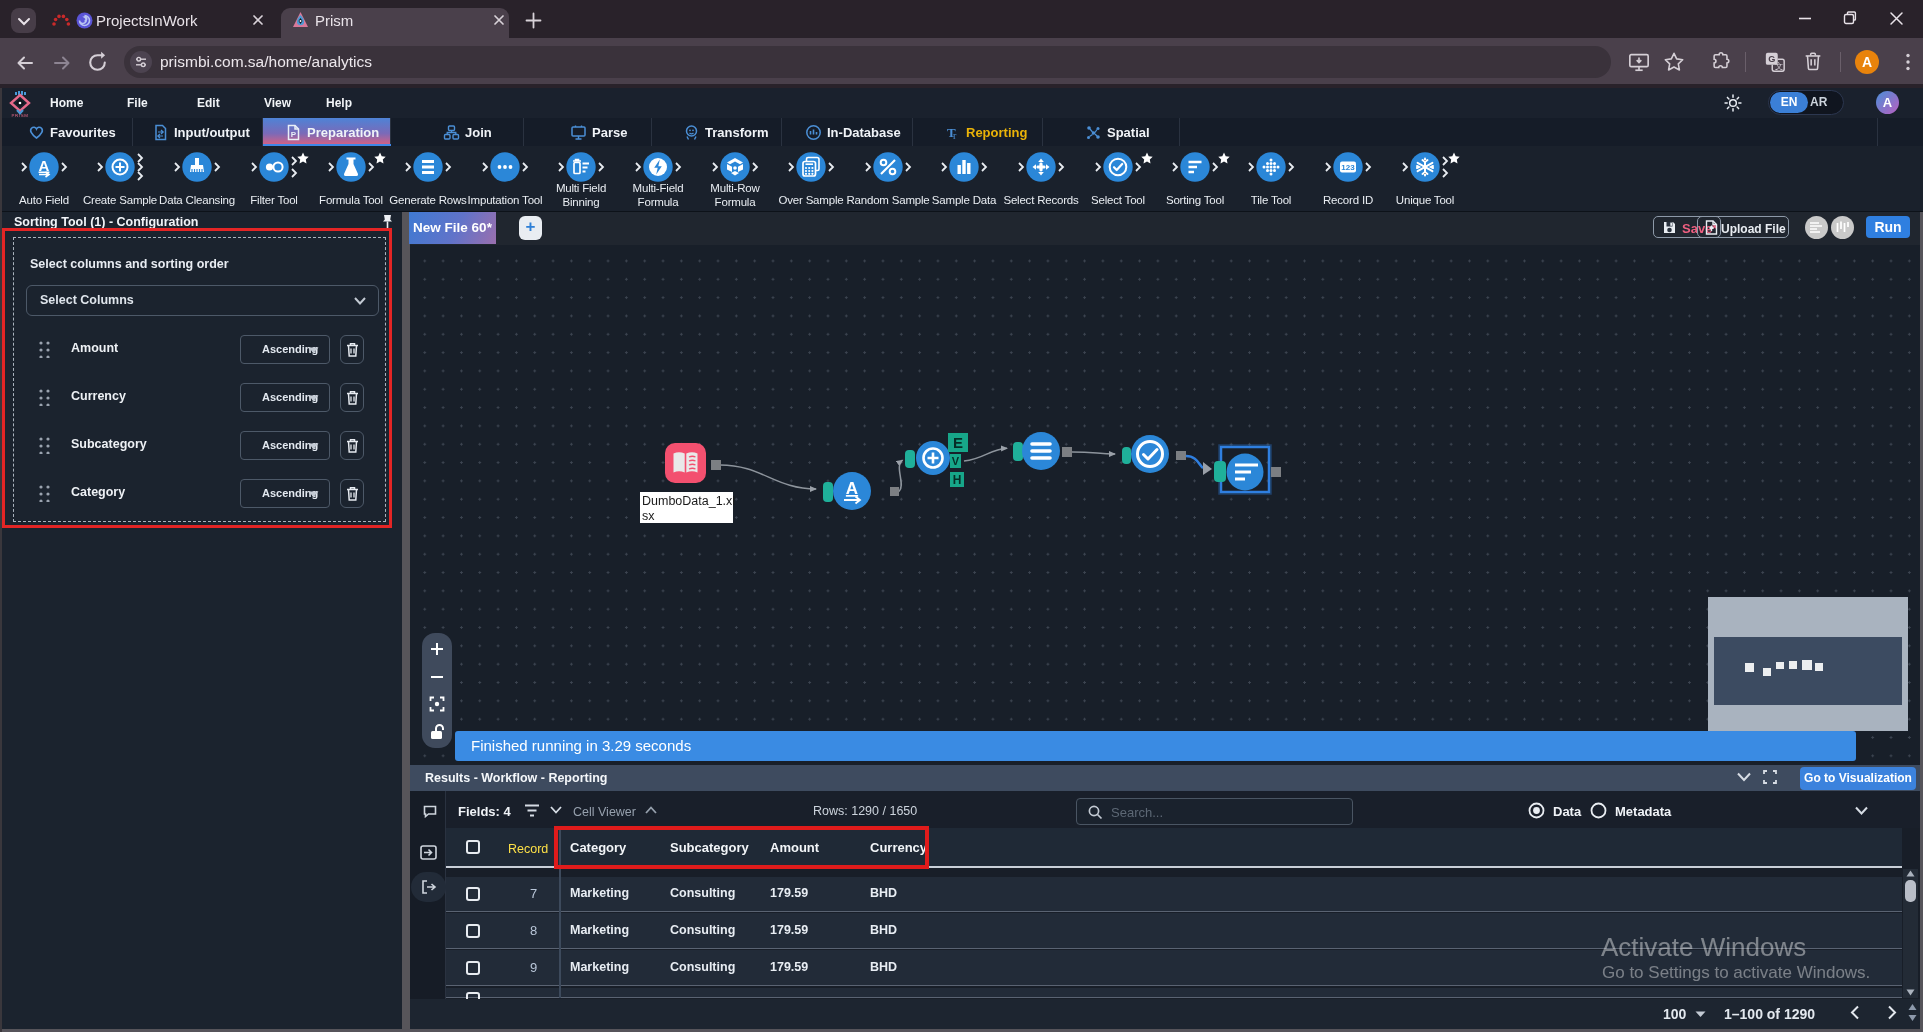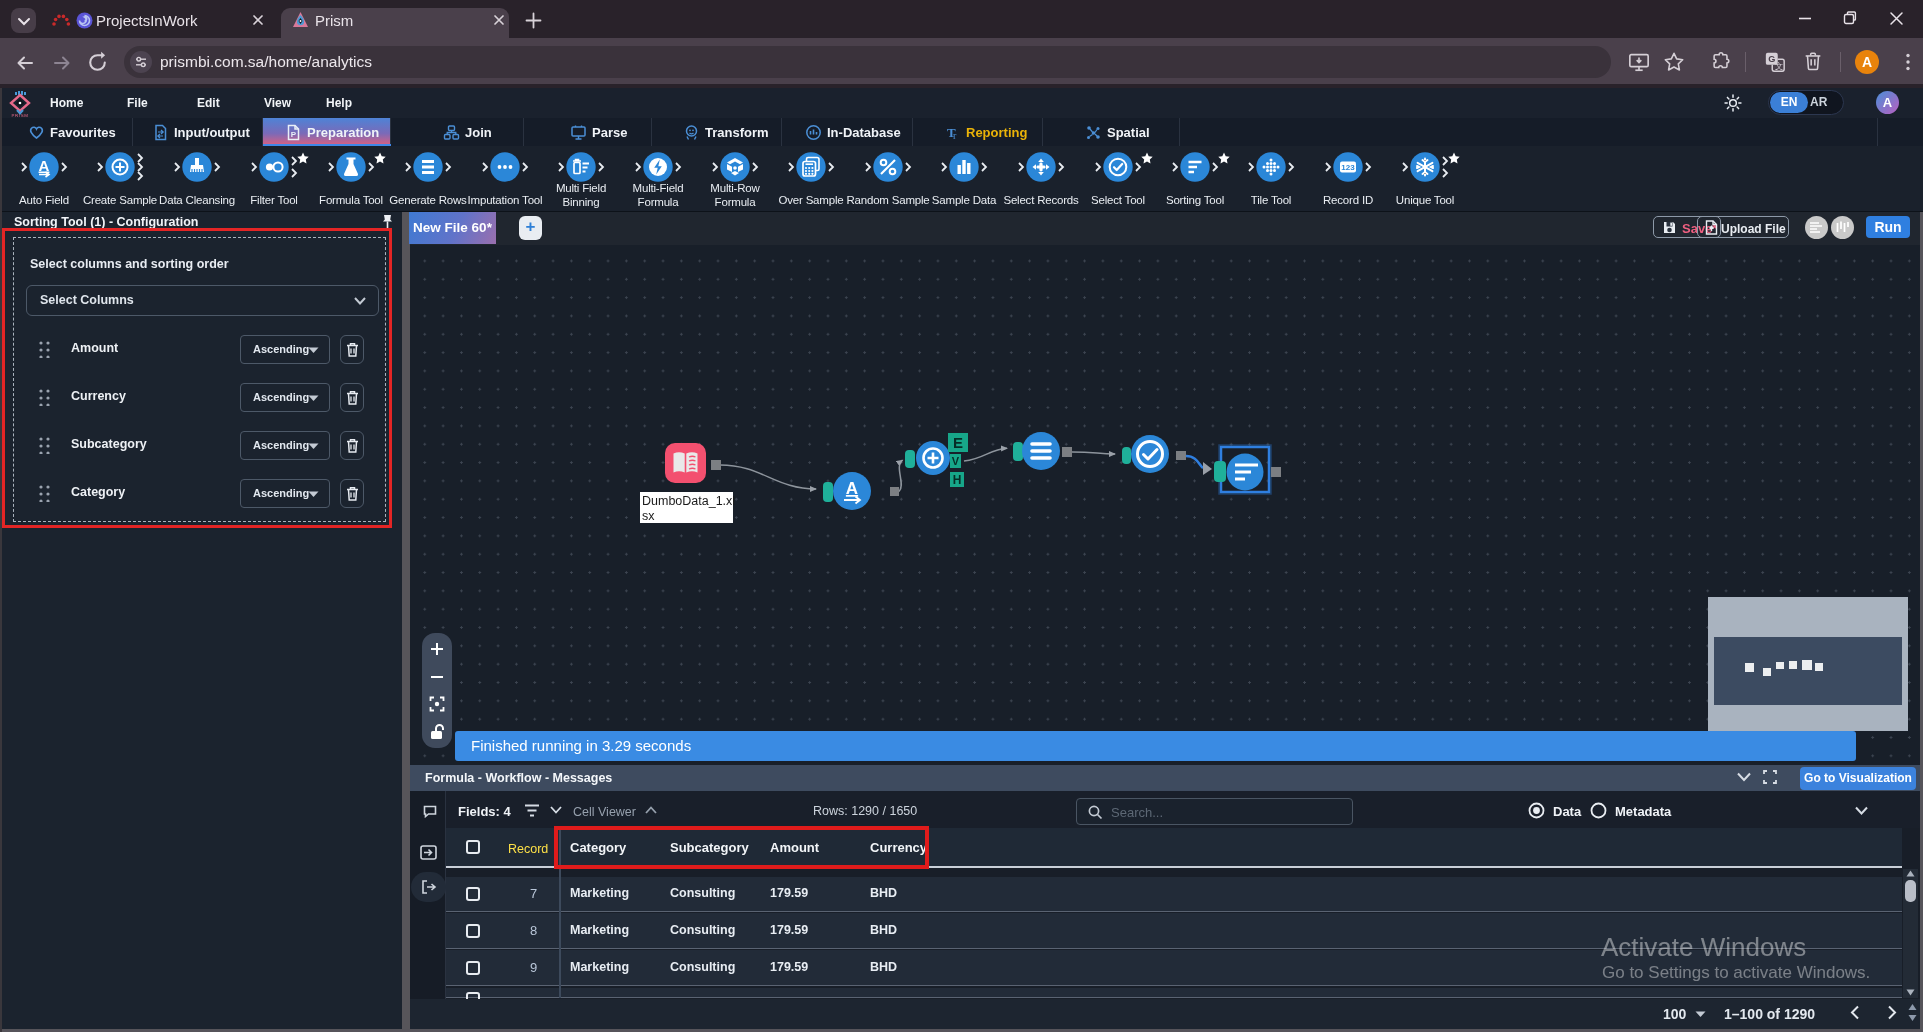--- a/index.html
+++ b/index.html
@@ -20,21 +20,21 @@
 #prep { background:linear-gradient(180deg,#4e83d6 0%, #7a6ab8 55%, #e0607e 100%); }
 #prepline { position:absolute; left:263px; top:144px; width:128px; height:4px; background:#3f87e8; }
 #toolsrow { position:absolute; left:0; top:146px; width:1923px; height:66px; background:#1a212c; border-bottom:1px solid #0d1219; }
 .tlabel { position:absolute; top:194px; width:120px; color:#e9edf2; font-size:11.5px; font-weight:500; letter-spacing:-0.2px; text-align:center; line-height:1.2; }
 
 #divider { position:absolute; left:402px; top:212px; width:8px; height:817px; background:#57555a; }
 #leftcol { position:absolute; left:0; top:212px; width:402px; height:817px; background:#1b232e; }
 #panelhead { position:absolute; left:0; top:212px; width:402px; height:20px; color:#f2f5f9; font-size:12.5px; font-weight:700; }
 #redbox { position:absolute; left:2px; top:228px; width:390px; height:300px; border:3px solid #e42525; }
 #dashbox { position:absolute; left:13px; top:237px; width:373px; height:285px; border:1px dashed #aab3bd; }
-.asc { position:absolute; left:240px; width:90px; height:29px; border:1px solid #4d5968; border-radius:4px; color:#e2e8ef; font-size:11px; font-weight:600; line-height:27px; text-align:left; padding-left:12px; }
+.asc { position:absolute; left:240px; width:90px; height:29px; border:1px solid #4d5968; border-radius:4px; color:#e2e8ef; font-size:11px; font-weight:600; line-height:27px; text-align:left; padding-left:21px; }
 .trash { position:absolute; left:340px; width:24px; height:29px; border:1px solid #4d5968; border-radius:6px; }
 
 #canvasbar { position:absolute; left:410px; top:212px; width:1513px; height:33px; background:#20262f; }
 #canvas { position:absolute; left:410px; top:245px; width:1513px; height:520px;
   background-color:#181f29;
   background-image:radial-gradient(circle, #3c4450 1px, transparent 1.2px);
   background-size:18.33px 18.33px; background-position:5.6px 6.8px; }
 #newfiletab { position:absolute; left:409px; top:212px; width:87px; height:32px; background:linear-gradient(115deg,#3f7ad2 0%, #6173c9 55%, #9a6fae 100%); color:#fff; font-weight:700; font-size:13.5px; text-align:center; line-height:32px; }
 #plusbtn { position:absolute; left:519px; top:216px; width:23px; height:24px; background:#e9edf2; border-radius:6px; color:#2e7fd6; font-size:17px; font-weight:700; text-align:center; line-height:22px; }
 #toast { position:absolute; left:455px; top:731px; width:1401px; height:30px; background:#3a8be3; border-radius:3px; color:#fff; font-size:15px; line-height:30px; padding-left:16px; }
@@ -656,21 +656,21 @@
           <rect x="75" y="24" width="8" height="8"></rect>
           <rect x="88" y="23" width="10" height="10"></rect>
           <rect x="101" y="26" width="8" height="8"></rect>
     </g>
       </svg>
   </div>
 </div>
 
 <div id="toast">Finished running in 3.29 seconds</div>
 
-<div id="resheader">Formula - Workflow - Messages</div>
+<div id="resheader">Results - Workflow - Reporting</div>
 <svg class="abs" style="left:1737px;top:772px;" width="14" height="10" viewBox="0 0 14 10">
     <path d="M1 1.5 L7 8 L13 1.5" stroke="#d6dce4" stroke-width="2" fill="none"></path>
   </svg>
 <svg class="abs" style="left:1763px;top:770px;" width="14" height="14" viewBox="0 0 14 14">
     <g stroke="#d6dce4" stroke-width="1.8" fill="none">
       <path d="M1 4 V1 H4"></path>
       <path d="M10 1 H13 V4"></path>
       <path d="M13 10 V13 H10"></path>
       <path d="M4 13 H1 V10"></path>
     </g>

